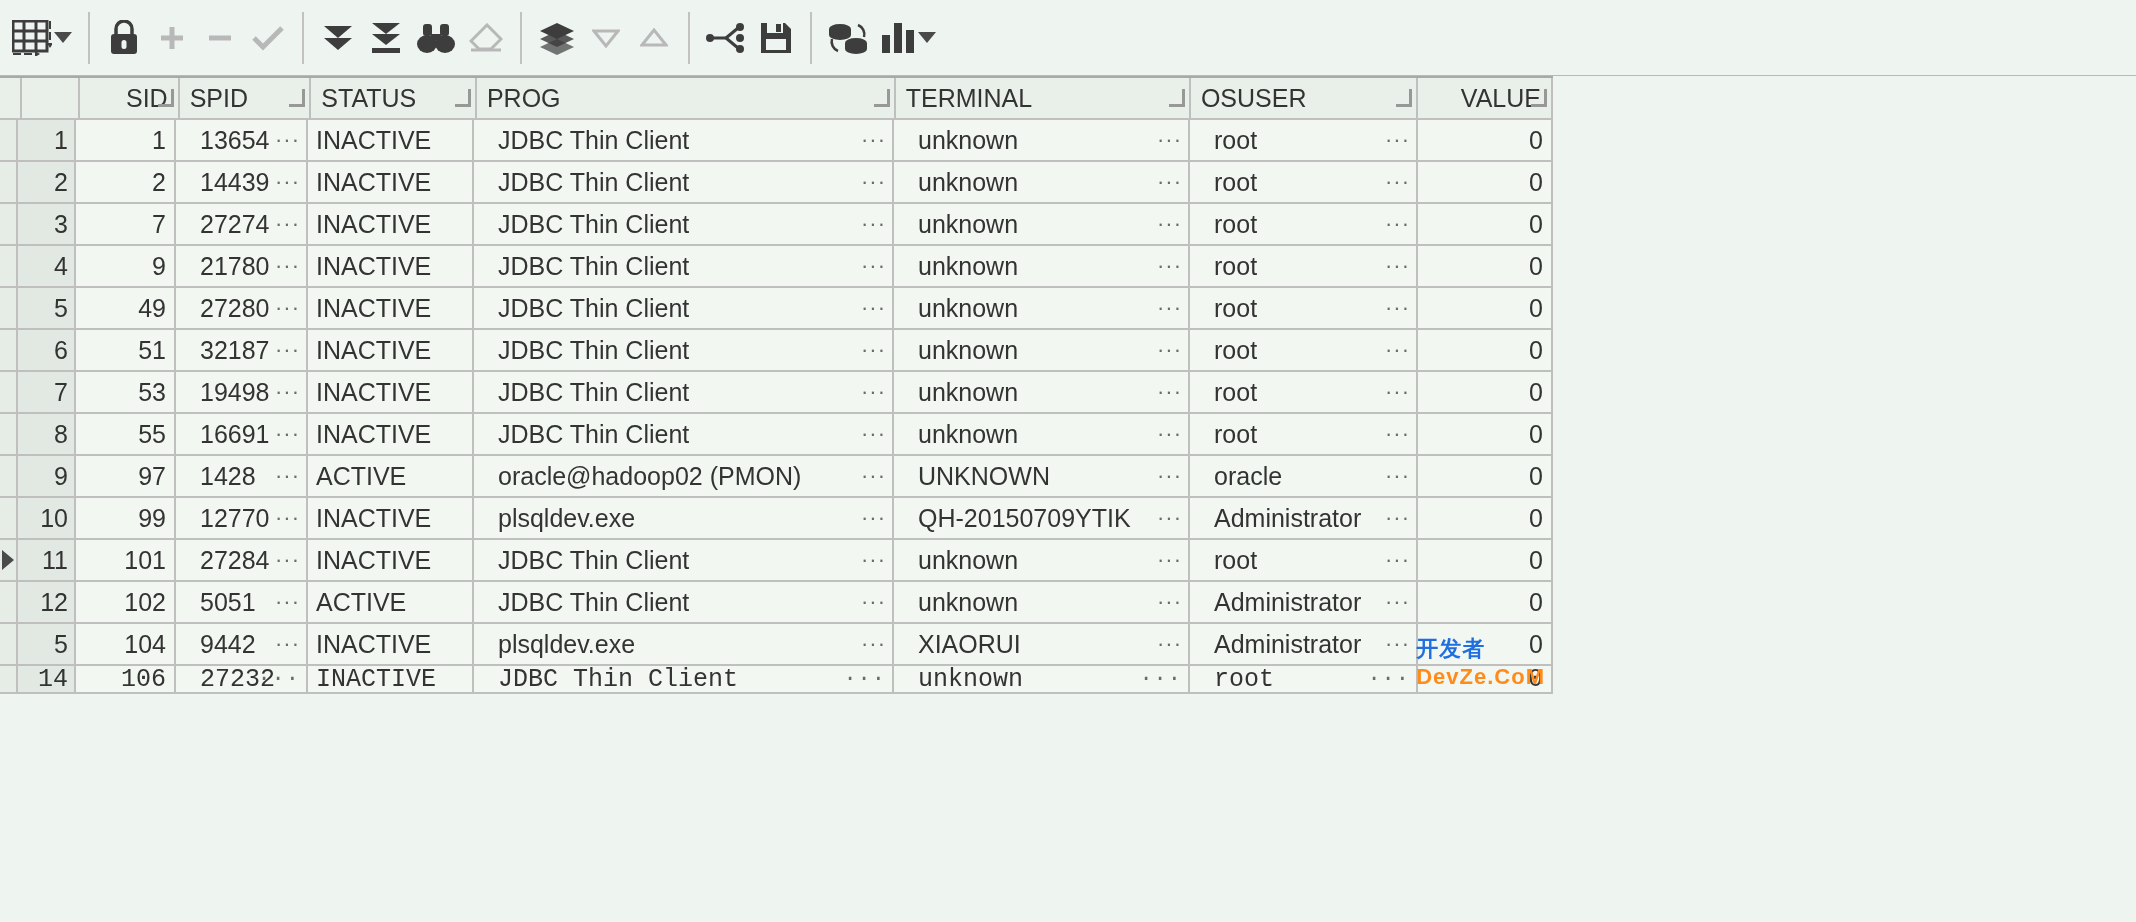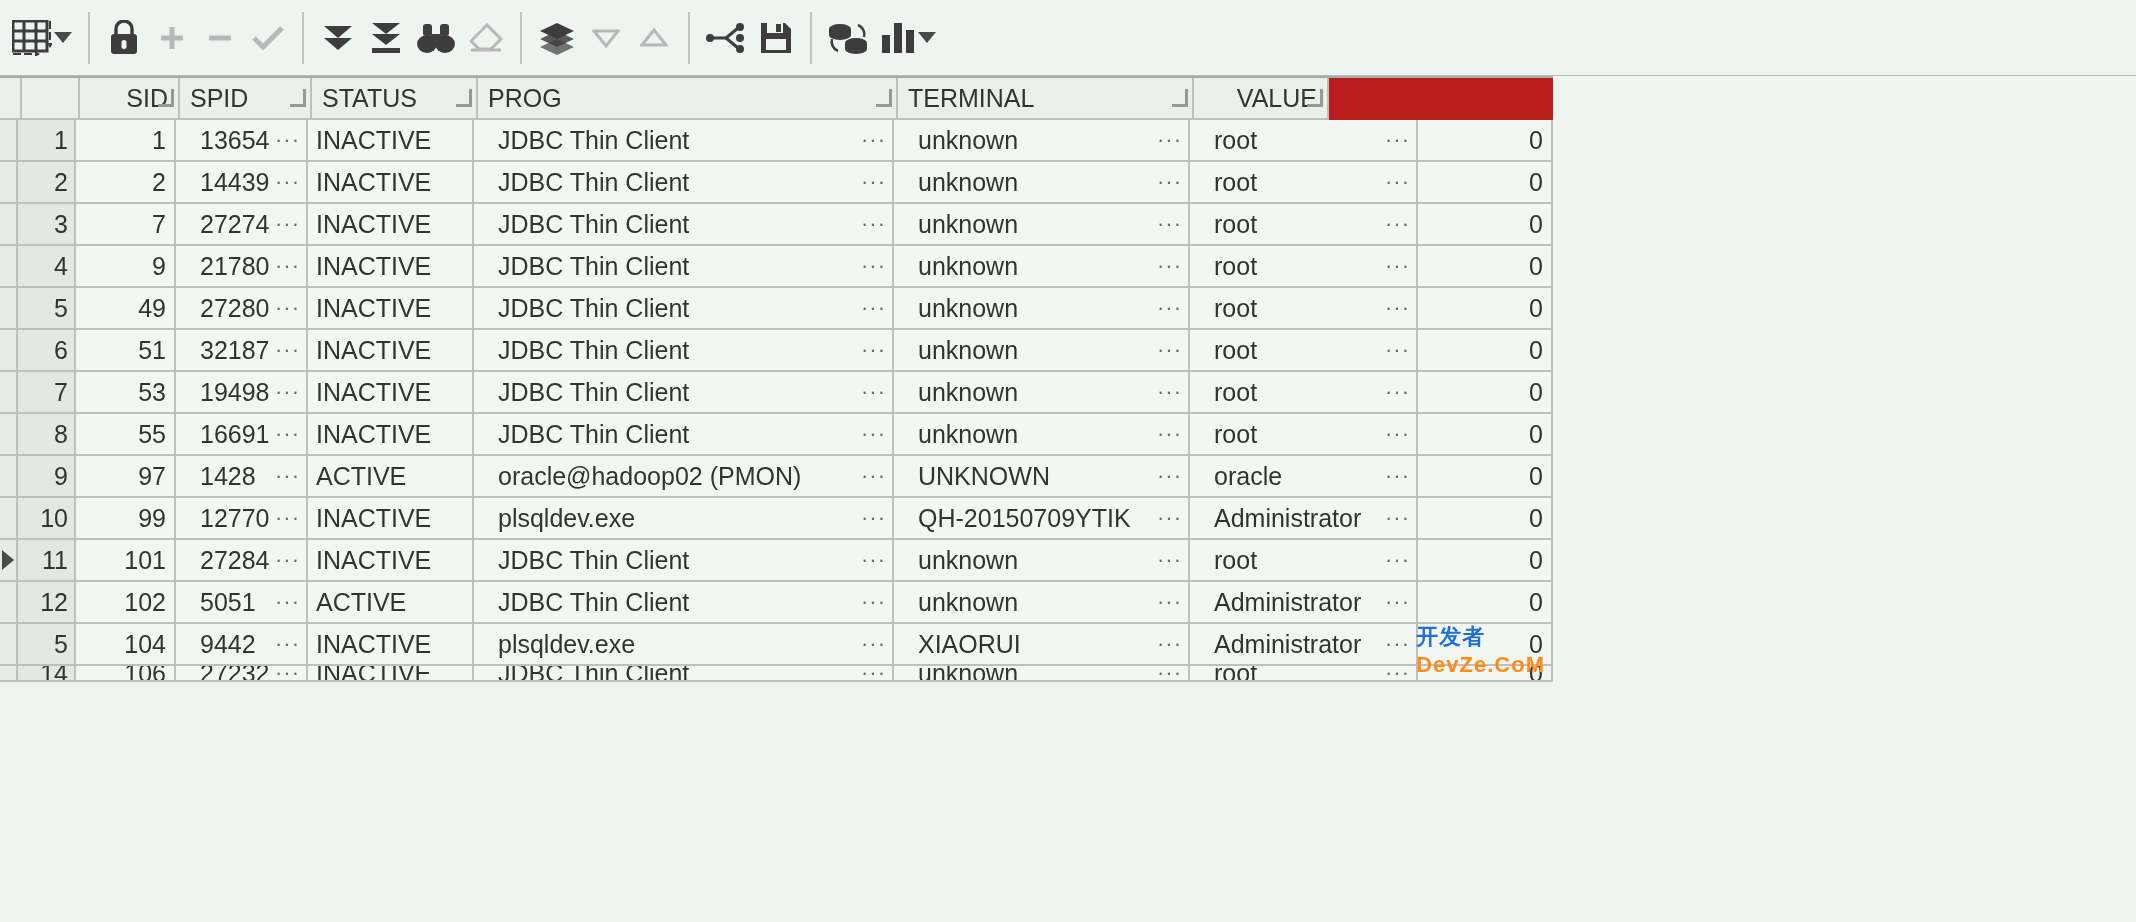--- a/index.html
+++ b/index.html
@@ -42,21 +42,21 @@
     margin-left: 2px;
     width: 0; height: 0;
     border-left: 9px solid transparent;
     border-right: 9px solid transparent;
     border-top: 11px solid #4a4a4a;
   }
   svg { display: block; }
   
   .grid { border-top: 2px solid #a9a9a9; }
   .row { display: flex; height: 42px; }
-  .header-row { height: 42px; background: #b91c1c; }
+  .header-row { height: 42px; background: #f0abfc; }
   .cell {
     border-right: 2px solid #bfbfbf;
     border-bottom: 2px solid #bfbfbf;
     display: flex;
     align-items: center;
     padding: 0 8px;
     background: #f2f7f2;
     overflow: hidden;
     white-space: nowrap;
     position: relative;
@@ -107,21 +107,21 @@
     bottom: 4px;
     font-family: "Arial", sans-serif;
     font-size: 22px;
     font-weight: bold;
     letter-spacing: 1px;
     pointer-events: none;
   }
   .watermark .a { color: #1f6fe0; }
   .watermark .b { color: #ff8b1a; }
   .grid-wrap { position: relative; width: 1553px; overflow: hidden; }
-  .last-row { height: 16px; }
+  .last-row { height: 28px; font-family: Liberation Mono, monospace; }
   .last-row .cell { overflow: hidden; }
 </style>
 </head>
 <body>
 
 <div class="toolbar">
   <div class="tb-btn">
     <svg width="40" height="36" viewBox="0 0 40 36">
       <rect x="1" y="1" width="34" height="30" fill="none" stroke="#3d3d3d" stroke-width="3"></rect>
       <line x1="12" y1="1" x2="12" y2="31" stroke="#3d3d3d" stroke-width="3"></line>
@@ -272,20 +272,24 @@
           <span class="hgrip"></span>
         </div>
     <div class="cell c-prog">
           <span>PROG</span>
           <span class="hgrip"></span>
         </div>
     <div class="cell c-term">
           <span>TERMINAL</span>
           <span class="hgrip"></span>
         </div>
+    <div class="cell c-osuser">
+          <span>OSUSER</span>
+          <span class="hgrip"></span>
+        </div>
     <div class="cell c-value">
           <span>VALUE</span>
           <span class="hgrip"></span>
         </div>
   </div>
   <div id="rows-anchor"></div>
 <div class="row">
         <div class="cell c-marker"></div>
         <div class="cell c-rownum">1</div>
         <div class="cell c-sid">

